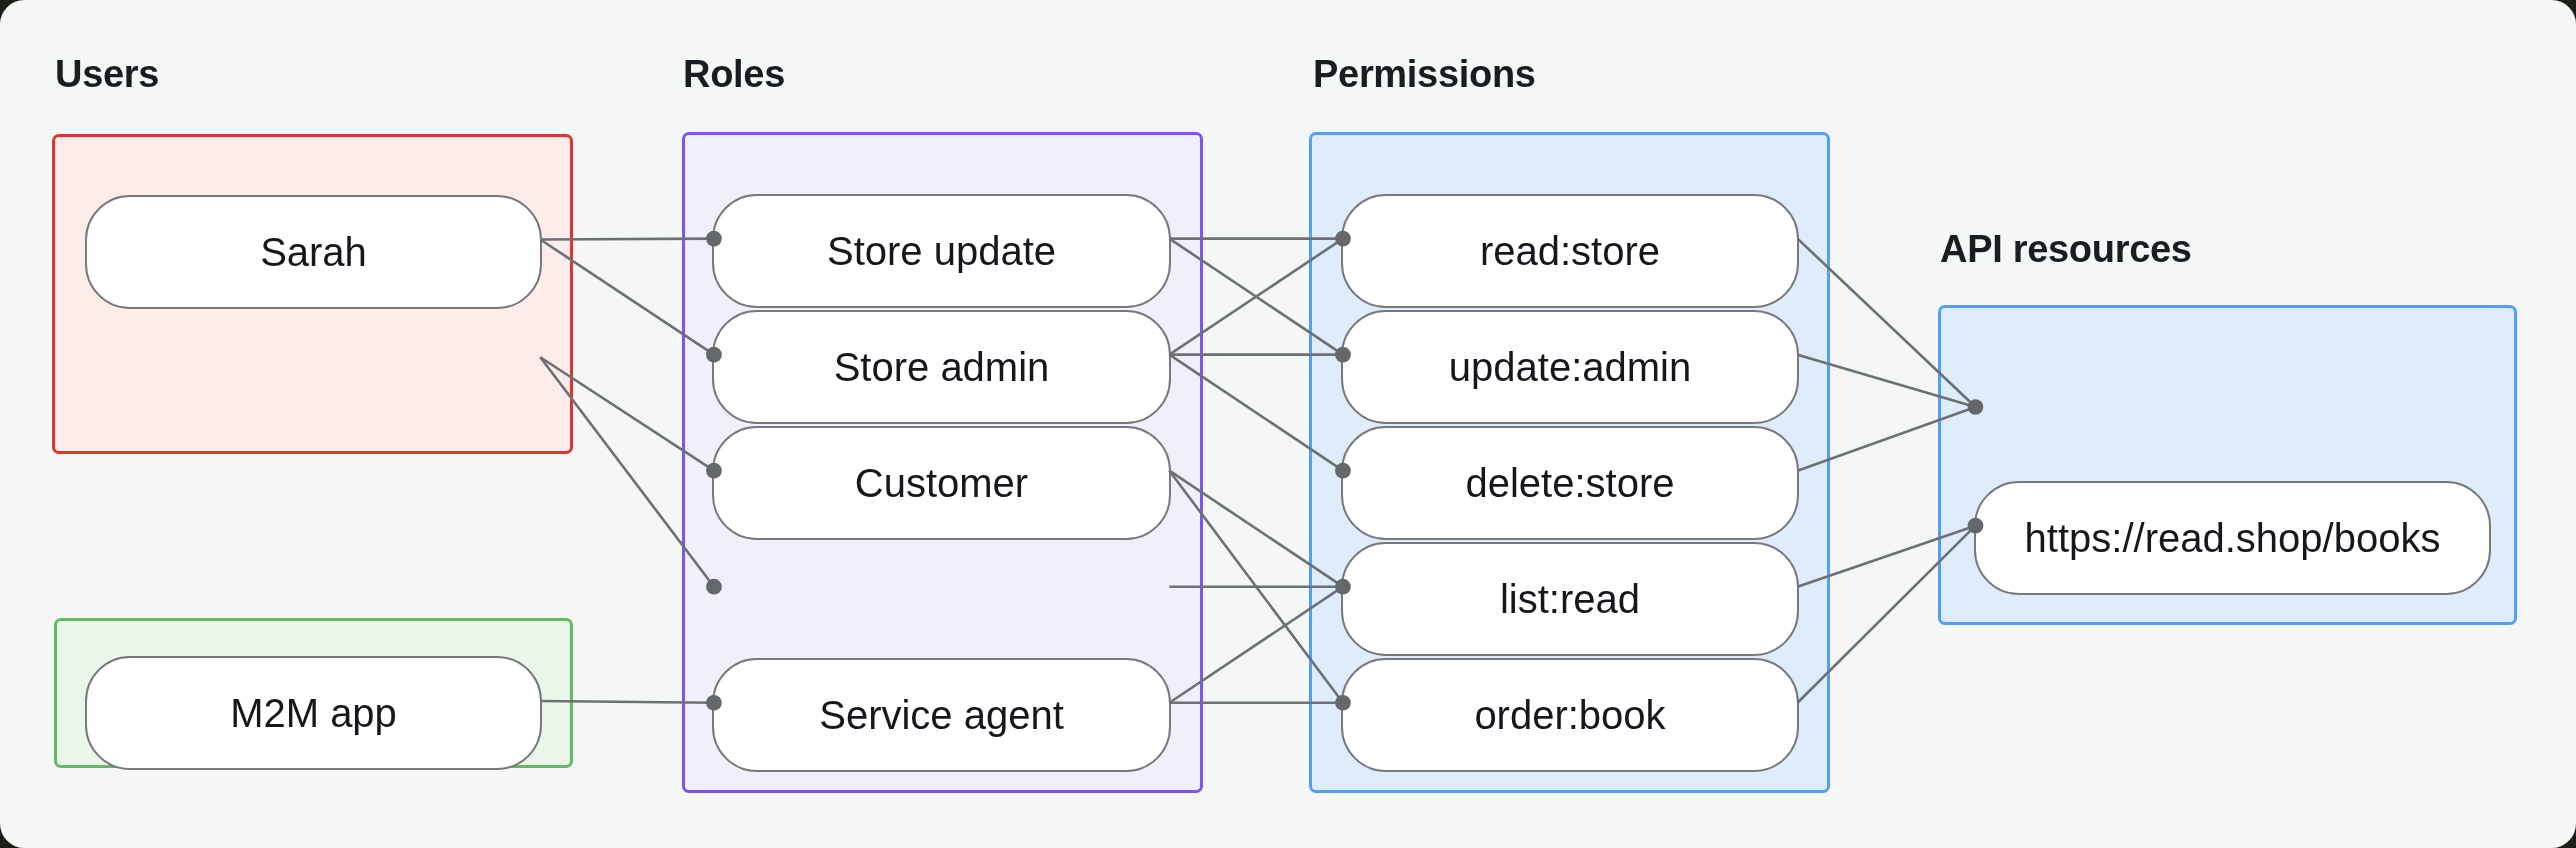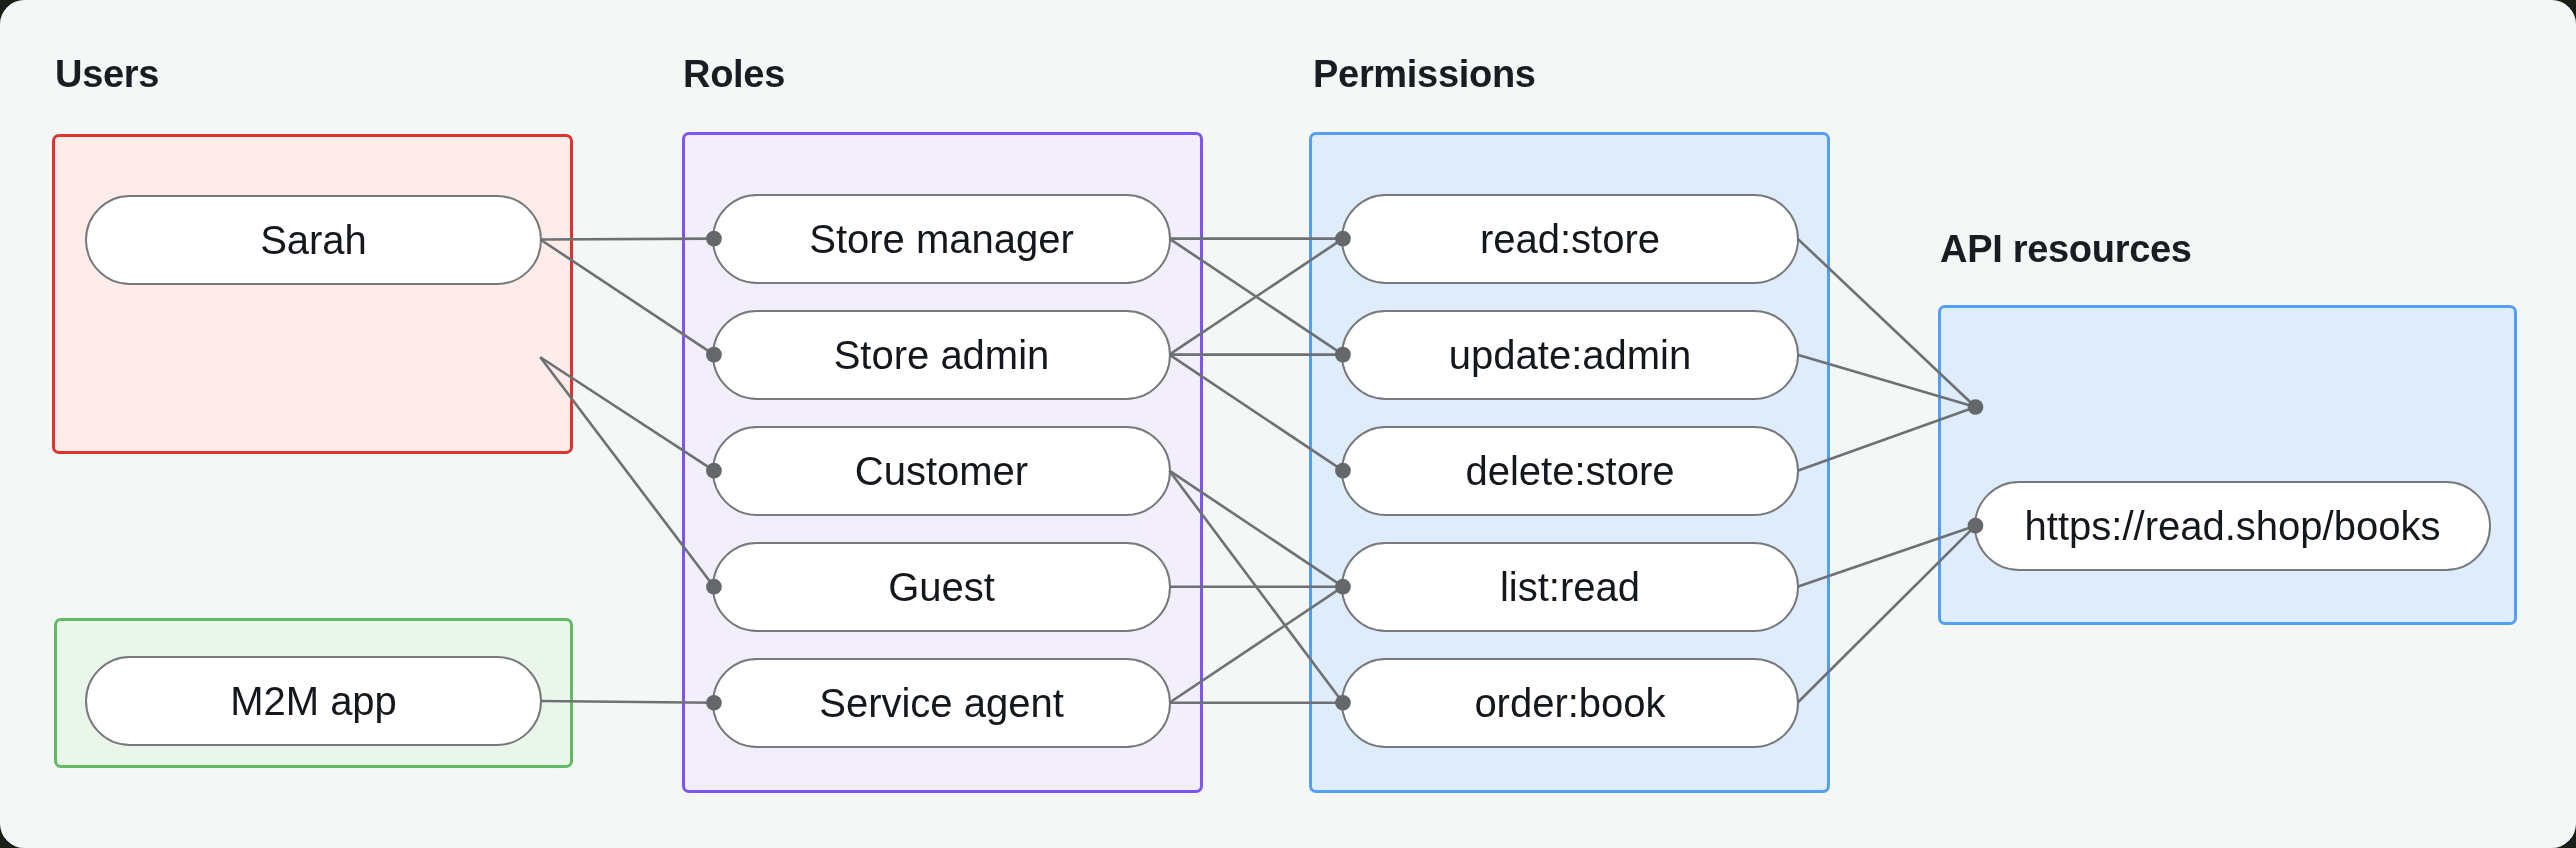--- a/index.html
+++ b/index.html
@@ -11,21 +11,21 @@
     position:absolute;font-size:38px;font-weight:600;color:#181d22;
     letter-spacing:-0.3px;line-height:1.1;white-space:nowrap;z-index:1;
   }
   .group-box{position:absolute;border-radius:7px;border:3.5px solid;z-index:1;box-sizing:border-box;}
   .box-users{border-color:var(--red,#dc3530);background:var(--red-bg,#fdecea);}
   .box-m2m{border-color:var(--green,#62ba66);background:var(--green-bg,#eaf6ea);}
   .box-roles{border-color:var(--purple,#7c55f2);background:var(--purple-bg,#f3eefc);}
   .box-permissions{border-color:var(--blue,#539ef7);background:var(--blue-bg,#deecfc);}
   .box-api{border-color:var(--blue,#539ef7);background:var(--blue-bg,#deecfc);}
   .pill{
-    position:absolute;height:90px;box-sizing:border-box;
+    position:absolute;height:114px;box-sizing:border-box;
     background:#ffffff;border:2.6px solid #77797b;border-radius:45px;
     display:flex;align-items:center;justify-content:center;
     font-size:40px;color:#14181c;z-index:3;white-space:nowrap;
   }
   #edges{position:absolute;left:0;top:0;z-index:4;pointer-events:none;}
 </style>
 </head>
 <body style="background: rgb(24, 32, 24);">
 
 <div id="canvas">
@@ -43,30 +43,27 @@
 
   <div class="pill" style="left:85px;top:195px;width:457px">
     <span>Sarah</span>
   </div>
 
   <div class="pill" style="left:85px;top:656px;width:457px">
     <span>M2M app</span>
   </div>
 
   <div class="pill" style="left:712px;top:194px;width:459px">
-    <span>Store manager</span>
+    <span>Store update</span>
   </div>
   <div class="pill" style="left:712px;top:310px;width:459px">
     <span>Store admin</span>
   </div>
   <div class="pill" style="left:712px;top:426px;width:459px">
     <span>Customer</span>
-  </div>
-  <div class="pill" style="left:712px;top:542px;width:459px">
-    <span>Guest</span>
   </div>
   <div class="pill" style="left:712px;top:658px;width:459px">
     <span>Service agent</span>
   </div>
 
   <div class="pill" style="left:1341px;top:194px;width:458px">
     <span>read:store</span>
   </div>
   <div class="pill" style="left:1341px;top:310px;width:458px">
     <span>update:admin</span>

